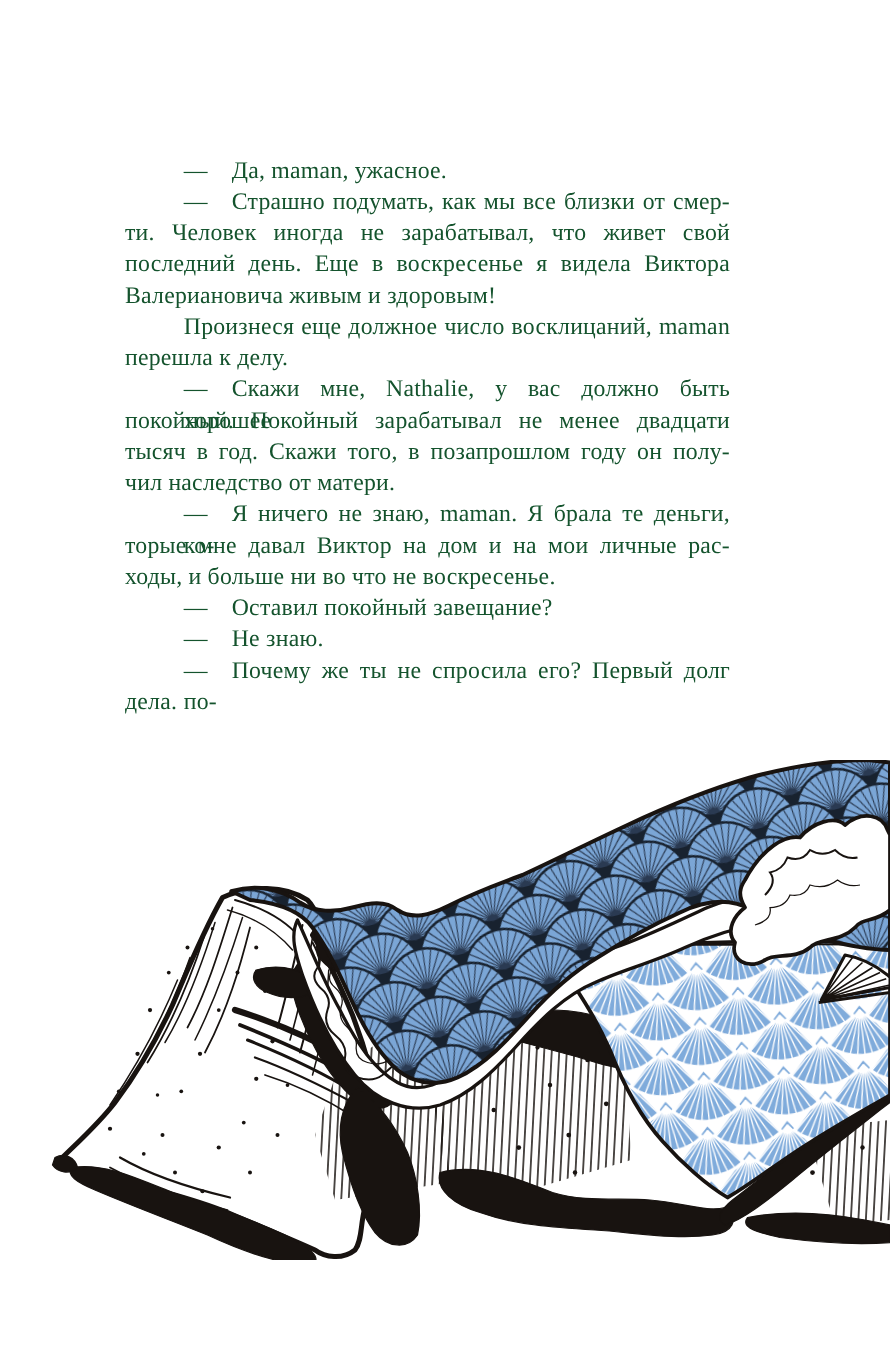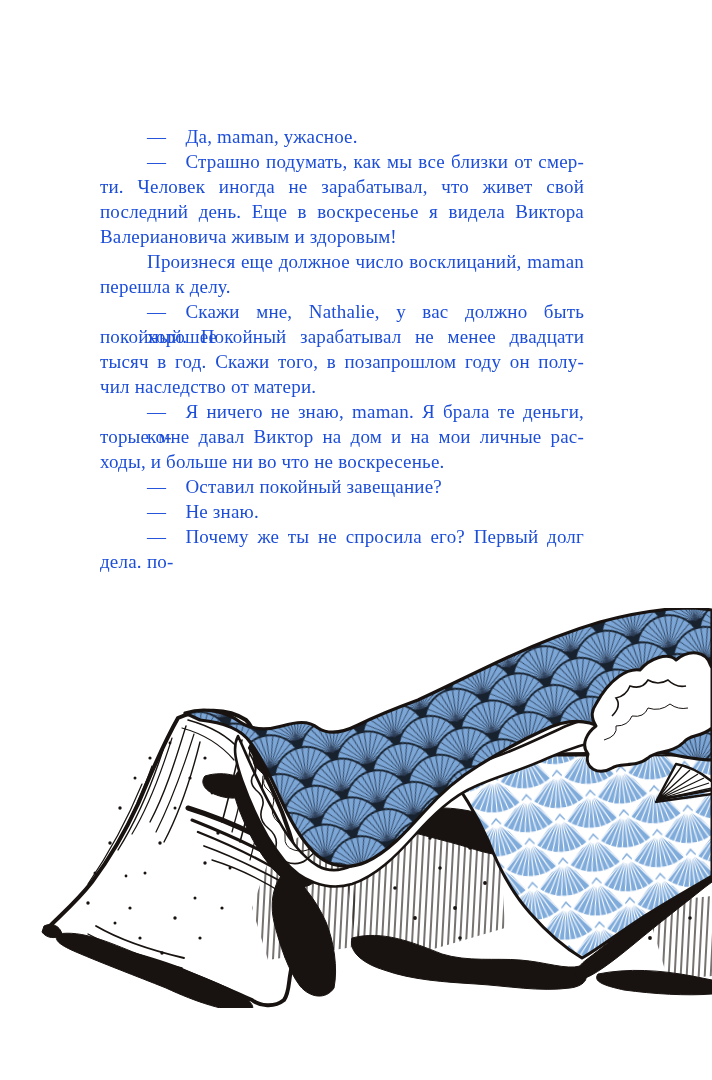--- a/index.html
+++ b/index.html
@@ -3,21 +3,21 @@
 <meta charset="utf-8">
 <style>
   html,body{margin:0;padding:0;}
   body{
     width:712px;height:1080px;position:relative;overflow:hidden;
     background:#ffffff;
     font-family:"Liberation Serif","DejaVu Serif",serif;
   }
   .textblock{
     position:absolute;left:100px;top:124px;width:484px;
-    color:#1d4ed8;font-size:19px;line-height:25px;letter-spacing:.01em;
+    color:#14532d;font-size:19px;line-height:25px;letter-spacing:.01em;
   }
   .ln{height:25px;white-space:pre-wrap;}
   .ind{padding-left:47px;}
   .just{text-align:justify;text-align-last:justify;}
   .illustration{position:absolute;left:0;top:608px;width:712px;height:400px;}
 </style>
 </head>
 <body>
 
 <div class="textblock">

